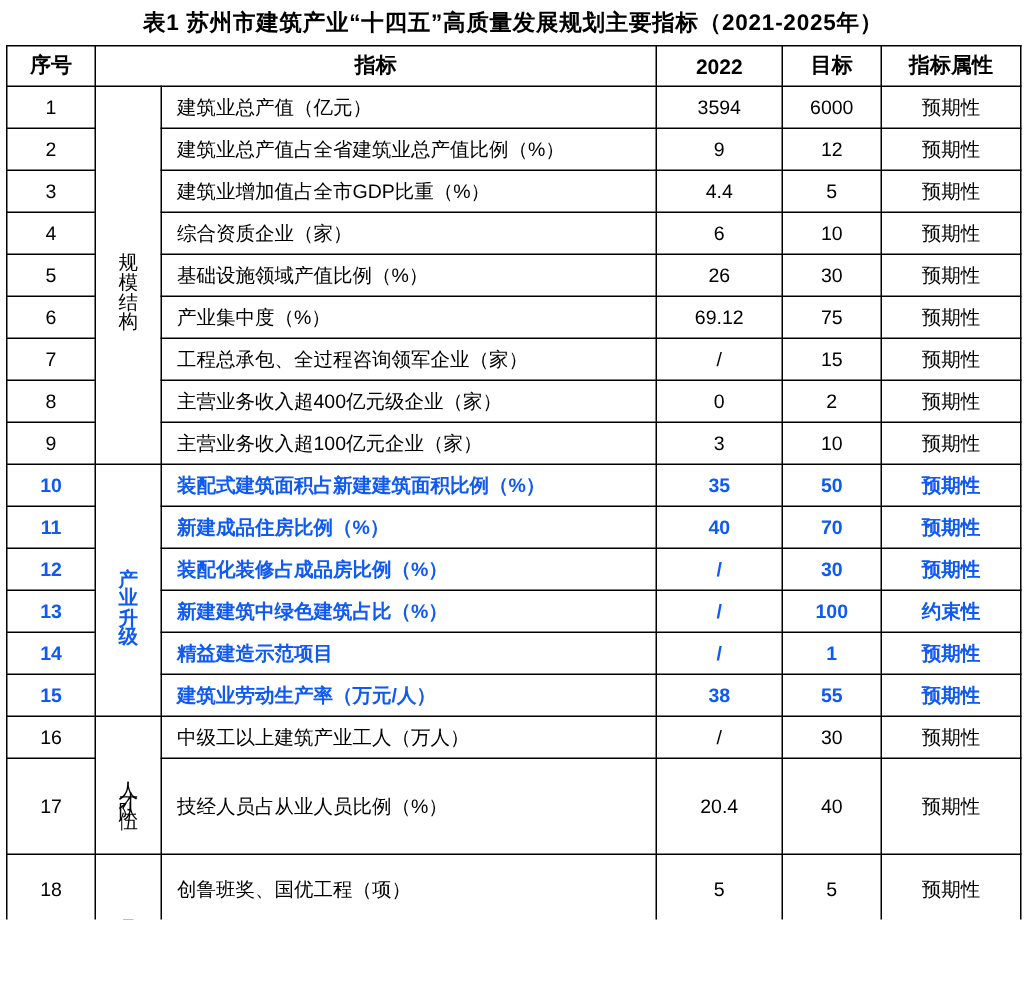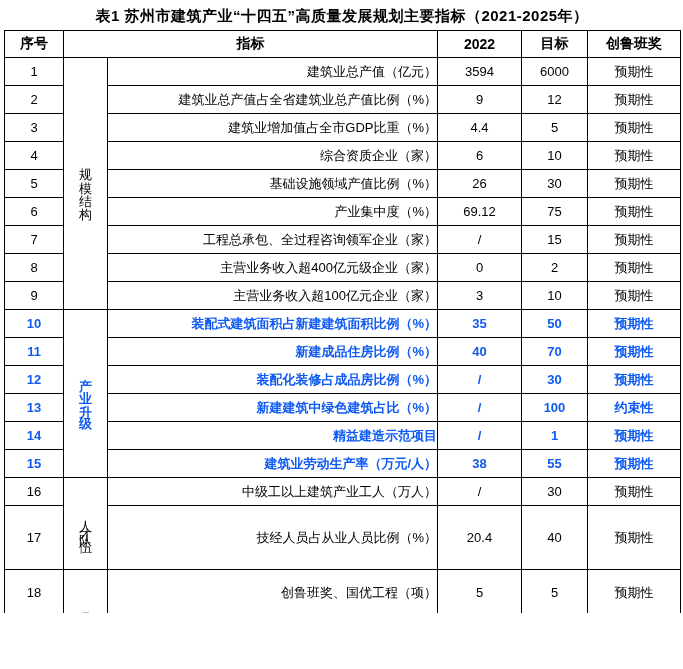--- a/index.html
+++ b/index.html
@@ -43,21 +43,21 @@
   th {
     font-weight: bold;
     font-size: 14px;
     text-align: center;
   }
   tr { height: 28px; }
   tr.hrow { height: 27px; }
   tr.h2 { height: 64px; }
   tr.h3 { height: 46px; }
   td.c { text-align: center; }
-  td.ind { text-align: right; padding-left: 10px; }
+  td.ind { text-align: left; padding-left: 10px; }
   tr.hl td { color: var(--accent); font-weight: bold; }
   .vert {
     writing-mode: vertical-lr;
     text-orientation: upright;
     margin: 0 auto;
     line-height: 1;
     font-size: 13px;
   }
   .vs-wide { letter-spacing: 13px; }
   .vs-tight { letter-spacing: 7px; }
@@ -77,21 +77,21 @@
         <col style="width:66px">
         <col style="width:93px">
     </colgroup>
 
     <tbody>
         <tr class="hrow">
       <th>序号</th>
       <th colspan="2">指标</th>
       <th>2022</th>
       <th>目标</th>
-      <th>创鲁班奖</th>
+      <th>指标属性</th>
     </tr>
 
     <tr>
       <td class="c">1</td>
       <td class="c" rowspan="9">
             <div class="vert vs-wide">规模结构</div>
           </td>
       <td class="ind">建筑业总产值（亿元）</td>
       <td class="c">3594</td>
       <td class="c">6000</td>

